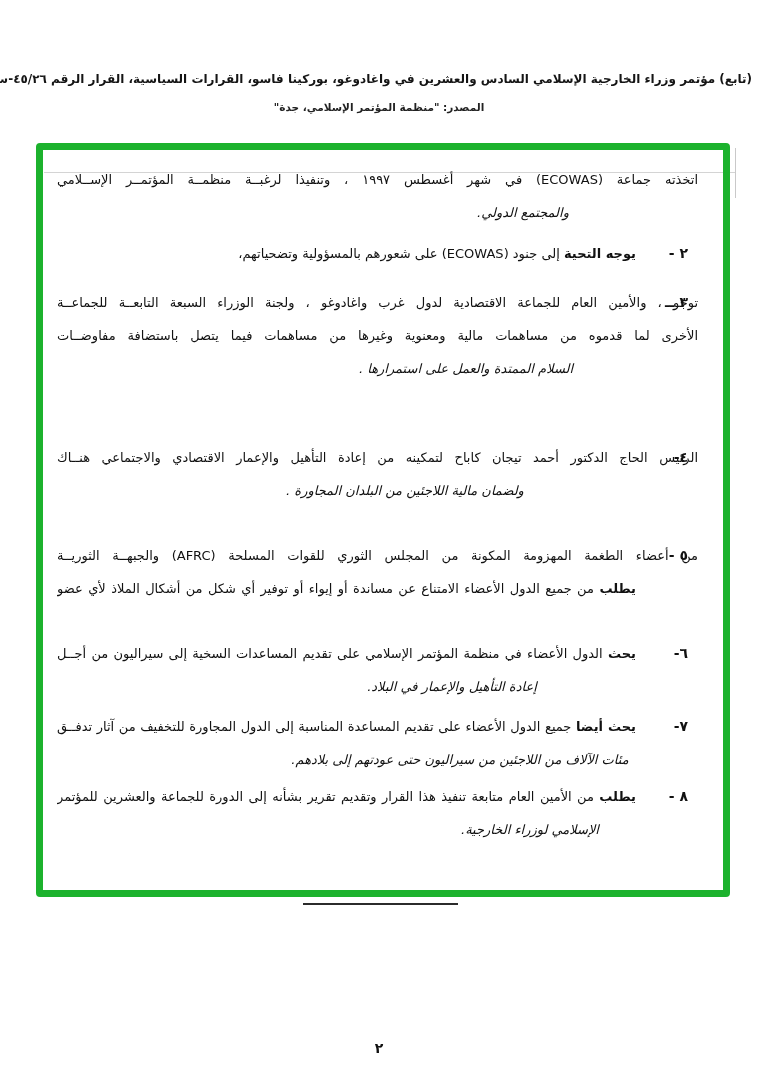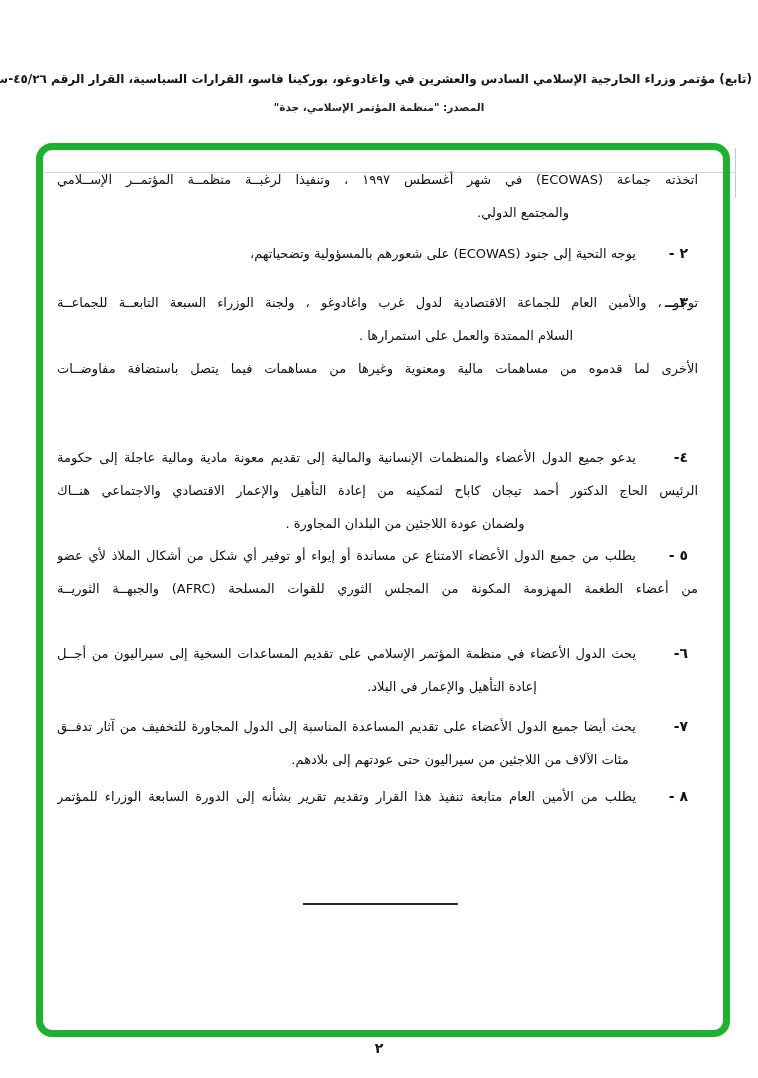--- a/index.html
+++ b/index.html
@@ -9,39 +9,39 @@
   }
   .hdr1{
     position:absolute;top:72px;left:6px;right:6px;direction:rtl;
     text-align:center;font-size:12px;font-weight:bold;white-space:nowrap;color:#151515;
   }
   .hdr2{
     position:absolute;top:101px;left:0;right:0;direction:rtl;
     text-align:center;font-size:10.5px;font-weight:bold;color:#222;
   }
   .gbox{
-    position:absolute;left:36px;top:143px;width:694px;height:894px;
-    box-sizing:border-box;border:7px solid #1cb22d;border-radius:16px;background:transparent;
+    position:absolute;left:36px;top:143px;width:694px;height:754px;
+    box-sizing:border-box;border:7px solid #1cb22d;border-radius:4px;background:transparent;
   }
   .art-h{position:absolute;left:44px;top:172px;width:692px;height:1px;background:#d4d4d4;}
   .art-v{position:absolute;left:735px;top:148px;width:1px;height:50px;background:#c9c9c9;}
   .para{
     position:absolute;left:14px;right:25px;direction:rtl;font-size:13px;line-height:33px;
   }
   .item{padding-right:0;}
   .num{
     position:absolute;top:0;right:10px;white-space:nowrap;
     font-size:14px;font-weight:bold;line-height:33px;
   }
   .ln{height:33px;overflow:hidden;}
   .j{text-align:justify;text-align-last:justify;}
   .r{text-align:right;}
-  .c{text-align:center;text-align-last:center;}
+  .c{text-align:center;text-align-last:center;font-style:italic;}
   .first{padding-right:62px;}
-  .ln b{font-weight:normal;}
+  .ln b{font-weight:bold;}
   .rule{position:absolute;left:260px;top:753px;width:155px;height:0;border-top:2px solid #2b2b2b;}
   .pagenum{
     position:absolute;top:1040px;left:0;right:0;text-align:center;
     font-size:14px;font-weight:bold;color:#111;
   }
 </style>
 </head>
 <body>
 
 <div class="hdr1">(تابع) مؤتمر وزراء الخارجية الإسلامي السادس والعشرين في واغادوغو، بوركينا فاسو، القرارات السياسية، القرار الرقم ٤٥/٢٦-س</div>
@@ -58,50 +58,50 @@
   </div>
 
   <div class="para item" style="top:87px">
     <span class="num">٢ -</span>
     <div class="ln first r"><b>يوجه التحية</b> <span>إلى جنود (ECOWAS) على شعورهم بالمسؤولية وتضحياتهم،</span></div>
   </div>
 
   <div class="para item" style="top:136px">
     <span class="num">٣ ــ</span>
     <div class="ln j">توجو ، والأمين العام للجماعة الاقتصادية لدول غرب واغادوغو ، ولجنة الوزراء السبعة التابعــة للجماعــة</div>
+    <div class="ln j">الأخرى لما قدموه من مساهمات مالية ومعنوية وغيرها من مساهمات فيما يتصل باستضافة مفاوضــات</div>
     <div class="ln c" style="padding-left:177px">السلام الممتدة والعمل على استمرارها .</div>
-    <div class="ln j">الأخرى لما قدموه من مساهمات مالية ومعنوية وغيرها من مساهمات فيما يتصل باستضافة مفاوضــات</div>
   </div>
 
   <div class="para item" style="top:291px">
     <span class="num">٤-</span>
-    <div class="ln first j"><b>يدعو</b> <span>جميع الدول الأعضاء والمنظمات الإنسانية والمالية إلى تقديم معونة مادية ومالية عاجلة إلى حكومة</span></div>
     <div class="ln j">الرئيس الحاج الدكتور أحمد تيجان كاباح لتمكينه من إعادة التأهيل والإعمار الاقتصادي والاجتماعي هنــاك</div>
-    <div class="ln c" style="padding-left:55px">ولضمان عودة اللاجئين من البلدان المجاورة .</div>
+    <div class="ln c" style="padding-left:55px">ولضمان مالية اللاجئين من البلدان المجاورة .</div>
   </div>
 
   <div class="para item" style="top:389px">
     <span class="num">٥ -</span>
+    <div class="ln j">من أعضاء الطغمة المهزومة المكونة من المجلس الثوري للقوات المسلحة (AFRC) والجبهــة الثوريــة</div>
     <div class="ln first j"><b>يطلب</b> <span>من جميع الدول الأعضاء الامتناع عن مساندة أو إيواء أو توفير أي شكل من أشكال الملاذ لأي عضو</span></div>
-    <div class="ln j">من أعضاء الطغمة المهزومة المكونة من المجلس الثوري للقوات المسلحة (AFRC) والجبهــة الثوريــة</div>
   </div>
 
   <div class="para item" style="top:487px">
     <span class="num">٦-</span>
     <div class="ln first j"><b>يحث</b> <span>الدول الأعضاء في منظمة المؤتمر الإسلامي على تقديم المساعدات السخية إلى سيراليون من أجــل</span></div>
     <div class="ln c" style="padding-left:149px">إعادة التأهيل والإعمار في البلاد.</div>
   </div>
 
   <div class="para item" style="top:560px">
     <span class="num">٧-</span>
     <div class="ln first j"><b>يحث أيضا</b> <span>جميع الدول الأعضاء على تقديم المساعدة المناسبة إلى الدول المجاورة للتخفيف من آثار تدفــق</span></div>
     <div class="ln c" style="padding-left:165px">مئات الآلاف من اللاجئين من سيراليون حتى عودتهم إلى بلادهم.</div>
   </div>
 
   <div class="para item" style="top:630px">
     <span class="num">٨ -</span>
-    <div class="ln first j"><b>يطلب</b> <span>من الأمين العام متابعة تنفيذ هذا القرار وتقديم تقرير بشأنه إلى الدورة السابعة الوزراء للمؤتمر</span></div>
+    <div class="ln first j"><b>يطلب</b> <span>من الأمين العام متابعة تنفيذ هذا القرار وتقديم تقرير بشأنه إلى الدورة للجماعة والعشرين للمؤتمر</span></div>
+    <div class="ln c" style="padding-left:305px">الإسلامي لوزراء الخارجية.</div>
   </div>
 
   <div class="rule"></div>
 </div>
 
 <div class="pagenum">٢</div>
 
 </body></html>

